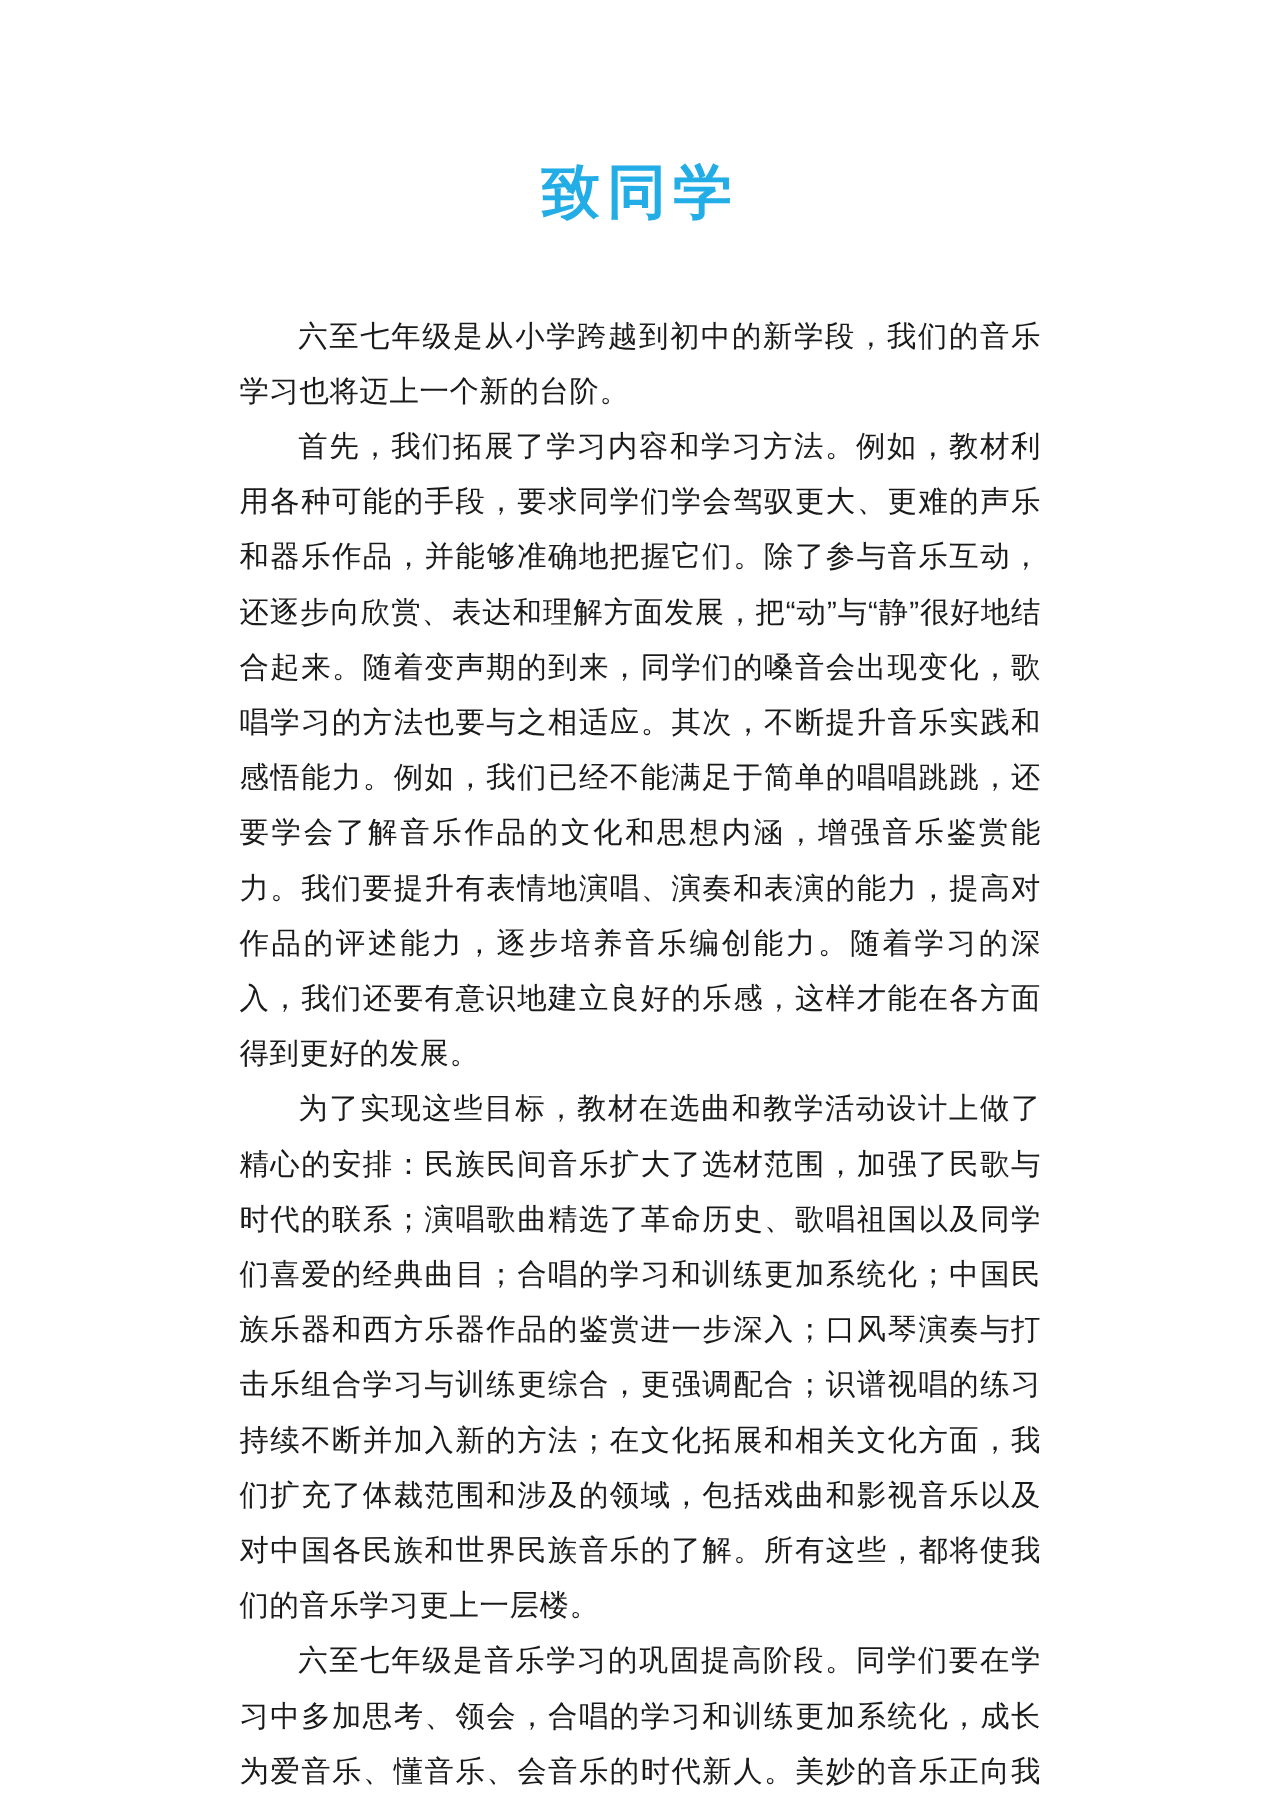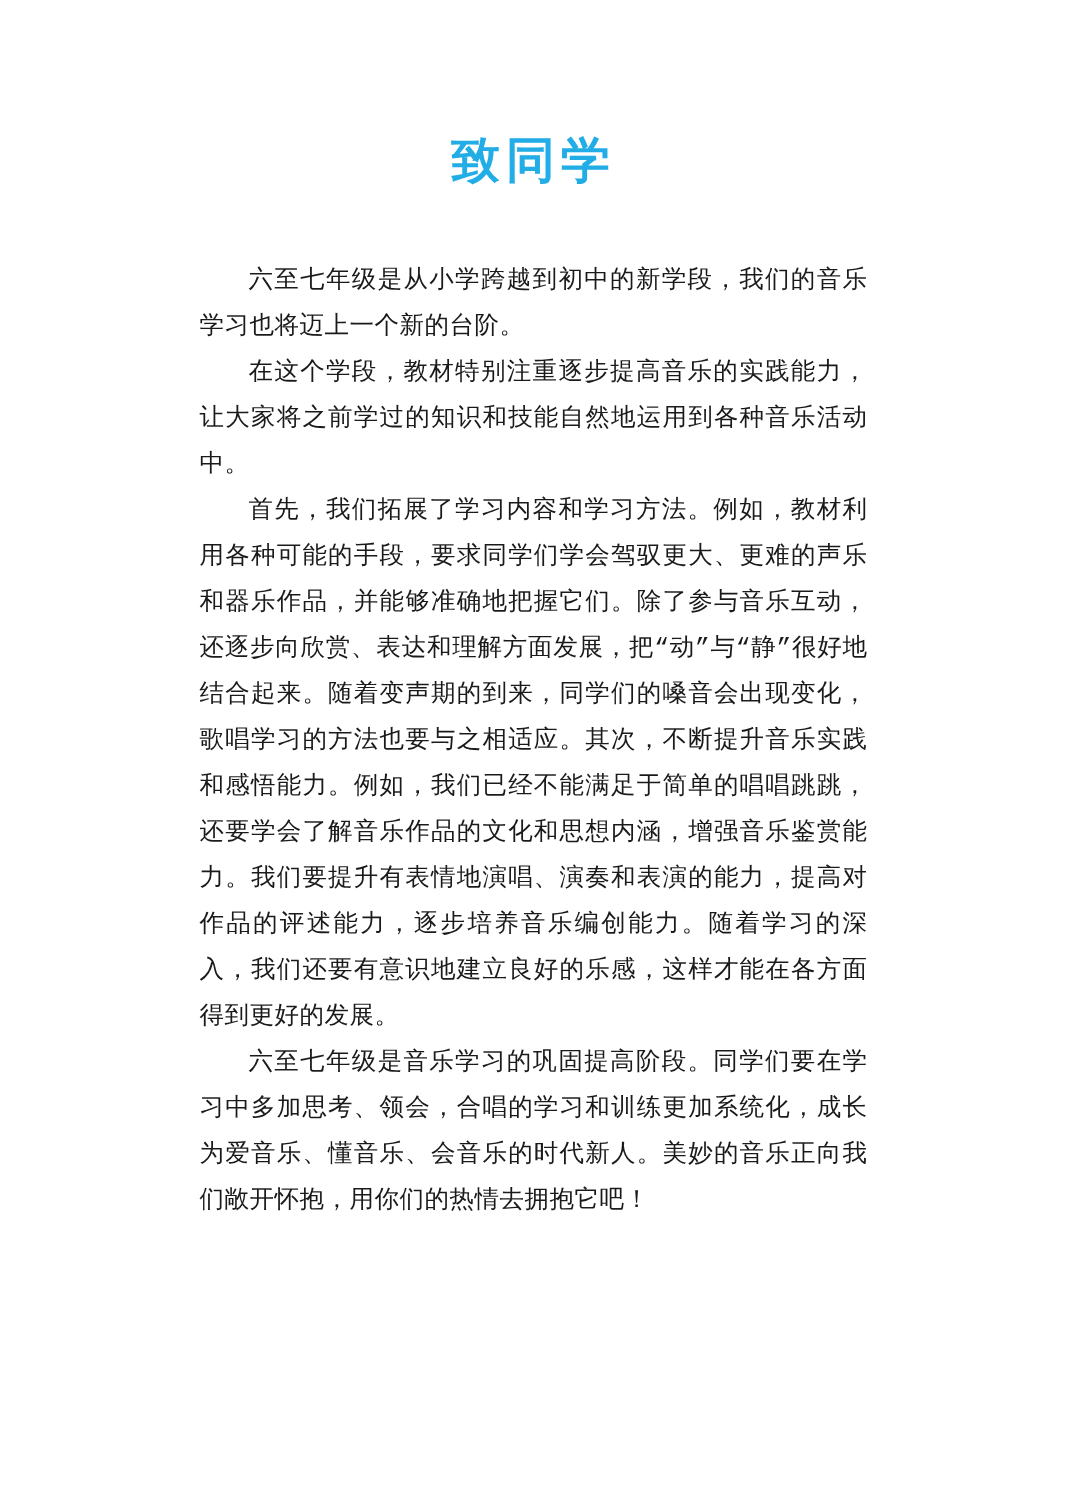--- a/index.html
+++ b/index.html
@@ -19,36 +19,36 @@
   }
   .doc-title {
     font-family: "Liberation Sans", "DejaVu Sans", sans-serif;
     font-weight: bold;
     font-size: 49px;
     letter-spacing: 6px;
     text-align: center;
     margin: 0 0 64px 0;
   }
   .doc-body p {
-    font-family: Liberation Mono, monospace;
+    font-family: Liberation Sans, sans-serif;
     font-size: 24.5px;
     line-height: 46px;
     color: #1a1a1a;
     text-align: justify;
     text-justify: inter-ideograph;
     text-indent: 2em;
     margin: 0;
     letter-spacing: 0.5px;
   }
 </style>
 </head>
 <body>
 
 <div class="page">
   <h1 class="doc-title" style="color: rgb(34, 173, 230);">致同学</h1>
 
   <div class="doc-body">
     <p>六至七年级是从小学跨越到初中的新学段，我们的音乐学习也将迈上一个新的台阶。</p>
-    <p>在这个学段，教材特别注重逐步提高音乐的实践能力，让大家将之前学过的知识和技能自然地运用到各种音乐活动中。</p>
     <p>首先，我们拓展了学习内容和学习方法。例如，教材利用各种可能的手段，要求同学们学会驾驭更大、更难的声乐和器乐作品，并能够准确地把握它们。除了参与音乐互动，还逐步向欣赏、表达和理解方面发展，把“动”与“静”很好地结合起来。随着变声期的到来，同学们的嗓音会出现变化，歌唱学习的方法也要与之相适应。其次，不断提升音乐实践和感悟能力。例如，我们已经不能满足于简单的唱唱跳跳，还要学会了解音乐作品的文化和思想内涵，增强音乐鉴赏能力。我们要提升有表情地演唱、演奏和表演的能力，提高对作品的评述能力，逐步培养音乐编创能力。随着学习的深入，我们还要有意识地建立良好的乐感，这样才能在各方面得到更好的发展。</p>
+    <p>为了实现这些目标，教材在选曲和教学活动设计上做了精心的安排：民族民间音乐扩大了选材范围，加强了民歌与时代的联系；演唱歌曲精选了革命历史、歌唱祖国以及同学们喜爱的经典曲目；合唱的学习和训练更加系统化；中国民族乐器和西方乐器作品的鉴赏进一步深入；口风琴演奏与打击乐组合学习与训练更综合，更强调配合；识谱视唱的练习持续不断并加入新的方法；在文化拓展和相关文化方面，我们扩充了体裁范围和涉及的领域，包括戏曲和影视音乐以及对中国各民族和世界民族音乐的了解。所有这些，都将使我们的音乐学习更上一层楼。</p>
     <p>六至七年级是音乐学习的巩固提高阶段。同学们要在学习中多加思考、领会，合唱的学习和训练更加系统化，成长为爱音乐、懂音乐、会音乐的时代新人。美妙的音乐正向我们敞开怀抱，用你们的热情去拥抱它吧！</p>
   </div>
 </div>
 
 </body></html>

